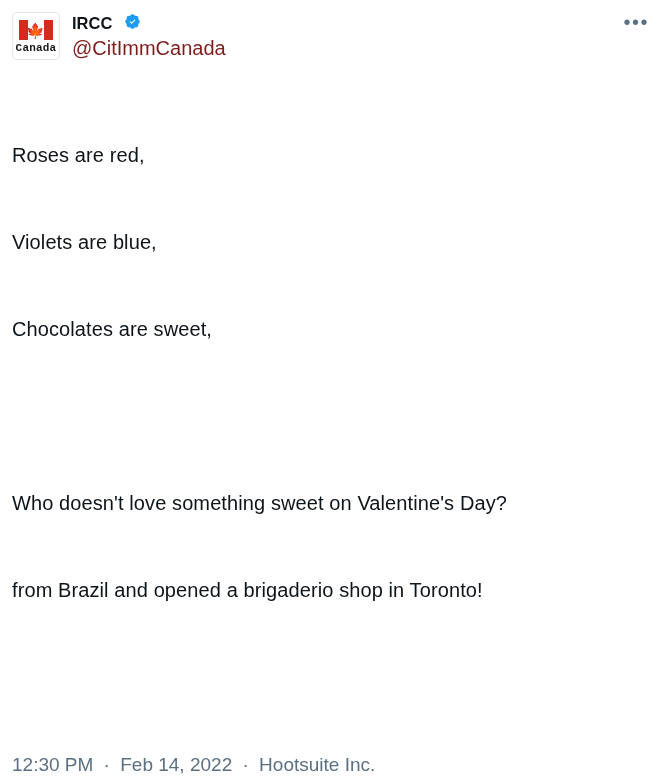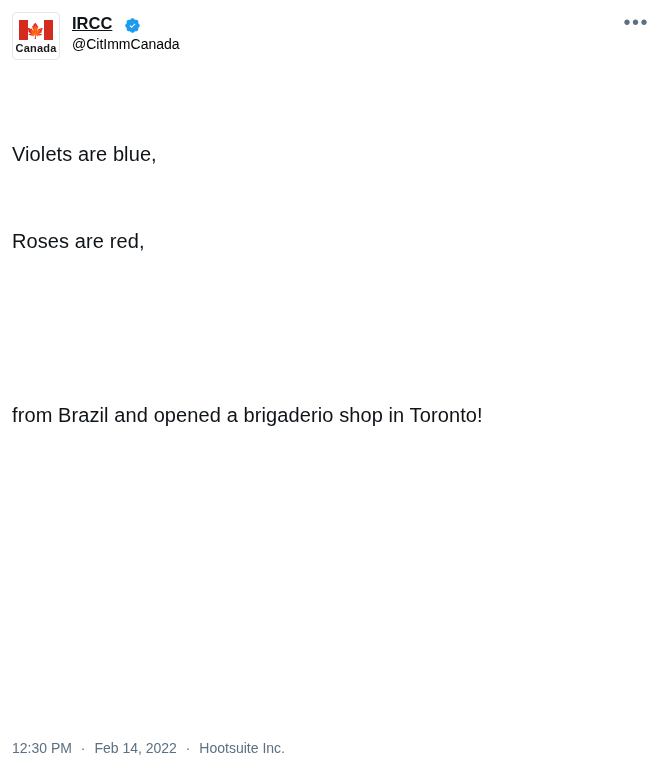--- a/index.html
+++ b/index.html
@@ -60,52 +60,51 @@
   .avatar .flagbox .mid .leaf {
     position: absolute;
     left: 50%;
     top: 50%;
     transform: translate(-50%, -50%);
     font-size: 15px;
     color: #d52b1e;
     line-height: 1;
   }
   .avatar .wordmark {
-    font-family: Liberation Sans, sans-serif;
+    font-family: Liberation Mono, monospace;
     font-size: 11px;
     font-weight: bold;
     letter-spacing: 0.2px;
     color: #1a1a1a;
     margin-top: 2px;
     position: relative;
   }
   .names {
     margin-left: 12px;
     line-height: 1.25;
     padding-top: 1px;
   }
   .name-row {
     display: flex;
-    align-items: flex-end;
+    align-items: flex-start;
     gap: 12px;
-    text-decoration: underline;
   }
   .display-name {
     font-size: 16.5px;
     font-weight: bold;
     color: #0f1419;
   }
   .verified {
     width: 17px;
     height: 17px;
     flex: 0 0 auto;
   }
   .handle {
-    font-size: 14px;
-    color: #000000;
+    font-size: 20px;
+    color: #7f1d1d;
     margin-top: 2px;
   }
   .more-btn {
     position: absolute;
     right: 14px;
     top: 12px;
     color: #5b7083;
     font-size: 20px;
     letter-spacing: 1.5px;
     line-height: 1;
@@ -124,22 +123,22 @@
   .tweet-text .para {
     margin: 0;
   }
   .tweet-text .gap {
     height: 29px;
   }
   
   .footer {
     position: absolute;
     left: 12px;
-    bottom: 20px;
-    font-size: 14px;
+    bottom: 0;
+    font-size: 19px;
     color: #5b7083;
   }
   .footer .dot { margin: 0 5px; }
   .footer .src { color: #5b7083; }
 </style>
 </head>
 <body>
 
 <div class="tweet">
 
@@ -163,23 +162,25 @@
           <path fill="#ffffff" d="M10.84 15.63l-2.98-2.98 1.06-1.06 1.92 1.92 4.24-4.24 1.06 1.06-5.3 5.3z"></path>
         </svg>
       </div>
       <div class="handle">@CitImmCanada</div>
     </div>
   </div>
 
   <div class="more-btn">•••</div>
 
   <div class="tweet-text">
+    <div class="para">Roses are red,</div>
     <div class="para">Violets are blue,</div>
-    <div class="para">Roses are red,</div>
+    <div class="para">Chocolates are sweet,</div>
     <div class="gap"></div>
+    <div class="para">Who doesn't love something sweet on Valentine's Day?</div>
     <div class="para">from Brazil and opened a brigaderio shop in Toronto!</div>
     
   </div>
 
   <div class="footer">
     <span>12:30 PM</span>
     <span class="dot">·</span>
     <span>Feb 14, 2022</span>
     <span class="dot">·</span>
     <span class="src">Hootsuite Inc.</span>

